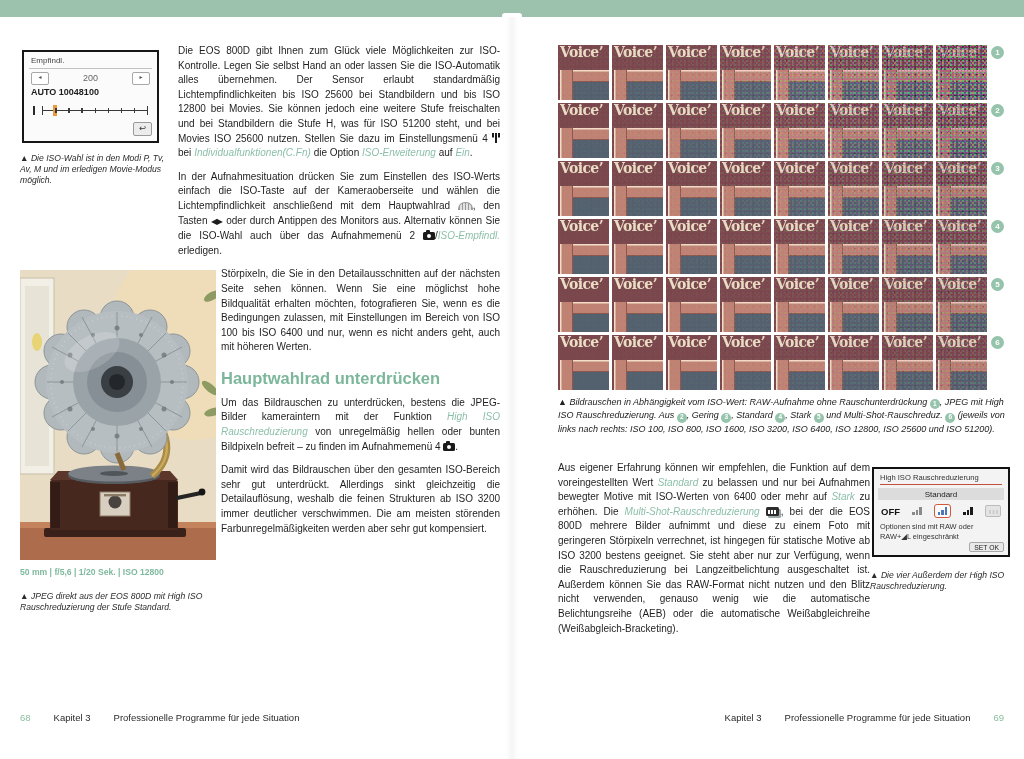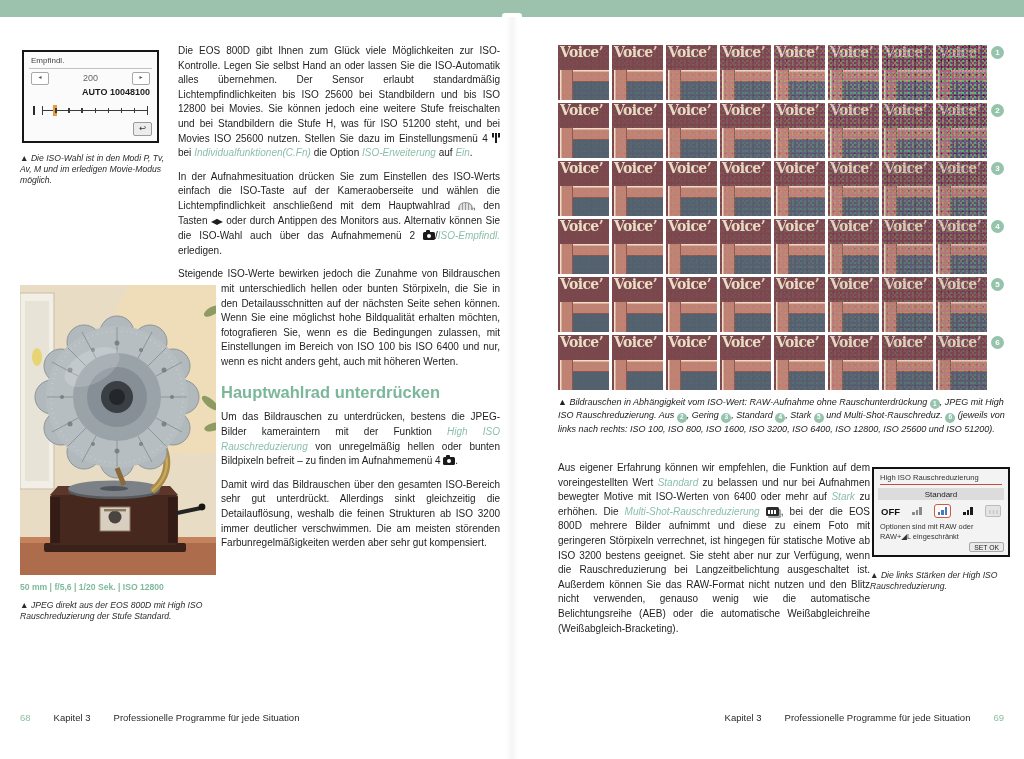--- a/index.html
+++ b/index.html
@@ -9,42 +9,42 @@
   .topbar-notch{position:absolute;left:502px;top:13px;width:20px;height:4px;background:#fff;border-radius:3px 3px 0 0}
   .gutter{position:absolute;left:506px;top:17px;width:12px;bottom:0;background:linear-gradient(90deg,rgba(0,0,0,0),rgba(0,0,0,.04),rgba(0,0,0,0))}
 
   
   .iso-screen{position:absolute;left:22px;top:50px;width:133px;height:89px;border:2px solid #161616;background:#fbfbfb}
   .screen-title{position:absolute;left:7px;top:4px;font-size:8px;color:#444}
   .screen-hr{position:absolute;left:5px;right:5px;top:16px;border-top:1px solid #c2c2c2}
   .nav-row{position:absolute;left:7px;right:7px;top:20px;height:12px;display:flex;justify-content:space-between;align-items:center}
   .nav-btn{width:16px;height:11px;border:1px solid #a8a8a8;border-radius:2px;background:#fff;font-size:6px;line-height:9px;text-align:center;color:#555}
   .nav-val{font-size:9px;color:#666}
-  .range-row{position:absolute;left:7px;right:7px;top:35px;display:flex;justify-content:flex-end;font-size:9px;font-weight:bold;color:#1c1c1c}
+  .range-row{position:absolute;left:7px;right:7px;top:35px;display:flex;justify-content:flex-start;font-size:9px;font-weight:bold;color:#1c1c1c}
   .sl-scale{position:absolute;left:18px;right:10px;top:52px;height:14px}
   .sl-line{position:absolute;left:0;right:0;top:6px;border-top:1.4px solid #3a3a3a}
   .sl-tick{position:absolute;width:1.4px;background:#3a3a3a}
   .sl-auto{position:absolute;left:9px;top:54px;width:1.6px;height:9px;background:#2a2a2a}
   .sl-marker{position:absolute;top:1px;width:4px;height:11px;background:#e79b3c}
   .ret-btn{position:absolute;right:5px;bottom:5px;width:17px;height:12px;border:1px solid #9a9a9a;border-radius:2px;background:#ececec;font-size:8.5px;line-height:11px;text-align:center;color:#333}
 
   .caption{font-size:8.6px;line-height:11px;font-style:italic;color:#2b2b2b}
   .iso-caption{position:absolute;left:20px;top:153px;width:152px}
 
   
   .main-col{position:absolute;left:178px;top:44px;width:322px;font-size:10px;line-height:14.6px;text-align:justify;color:#1e1e1e}
   .main-col p{margin:0 0 9px 0}
   .g{color:#8bbfa9;font-style:italic}
   .keys{font-size:8px;letter-spacing:-1px}
   .section-heading{font-size:16.5px;line-height:20px;font-weight:bold;color:#7cb79c;margin:13px 0 8px;text-align:left}
 
   .photo-float{float:left;width:192px;margin:3px 9px 2px -158px}
   .photo-box{width:196px;height:290px;overflow:hidden;display:block}
   .photo-meta{margin-top:5px;font-size:8.6px;font-weight:bold;color:#7fb99e;font-style:normal}
-  .photo-cap{margin-top:5px;text-align:left}
+  .photo-cap{margin-top:11px;text-align:left}
 
   .footer{position:absolute;top:712px;font-size:9.5px;color:#2a2a2a;display:flex;gap:23px;align-items:baseline;white-space:nowrap}
   .footer-left{left:20px}.footer-right{right:20px}
   .footer .pg{color:#8bbf9f}
   .footer .chap{font-weight:normal}
 
   
   .grid-wrap{position:absolute;left:558px;top:45px;width:452px;height:345px}
   .voice-grid{position:absolute;left:0;top:0;width:429px;display:grid;grid-template-columns:repeat(8,51px);grid-auto-rows:55px;gap:3px}
   .vcell{position:relative;background:#7a474c;overflow:hidden}
@@ -136,21 +136,21 @@
       <div class="sl-tick" style="left: 87.5%; top: 4px; height: 5px;"></div>
       <div class="sl-tick" style="left: 100%; top: 2px; height: 9px;"></div>
     </div>
   <div class="ret-btn">↩</div>
 </div>
 <div class="caption iso-caption">▲  Die ISO-Wahl ist in den Modi P, Tv, Av, M und im erledigen Movie-Modus möglich.</div>
 
 <div class="main-col">
   <p><span>Die EOS 800D gibt Ihnen zum Glück viele Möglichkeiten zur ISO-Kontrolle. Legen Sie selbst Hand an oder lassen Sie die ISO-Automatik alles übernehmen. Der Sensor erlaubt standardmäßig Lichtempfindlichkeiten bis ISO 25600 bei Standbildern und bis ISO 12800 bei Movies. Sie können jedoch eine weitere Stufe freischalten und bei Standbildern die Stufe H, was für ISO 51200 steht, und bei Movies ISO 25600 nutzen. Stellen Sie dazu im Einstellungsmenü 4 </span><span class="icon icon-wrench"></span><span> bei </span><span class="g">Individualfunktionen(C.Fn)</span><span> die Option </span><span class="g">ISO-Erweiterung</span><span> auf </span><span class="g">Ein</span><span>.</span></p>
   <p><span>In der Aufnahmesituation drücken Sie zum Einstellen des ISO-Werts einfach die ISO-Taste auf der Kameraoberseite und wählen die Lichtempfindlichkeit anschließend mit dem Hauptwahlrad </span><span class="icon icon-dial"></span><span>, den Tasten </span><span class="keys">◀▶</span><span> oder durch Antippen des Monitors aus. Alternativ können Sie die ISO-Wahl auch über das Aufnahmemenü 2 </span><span class="icon icon-camera"></span><span>/</span><span class="g">ISO-Empfindl.</span><span> erledigen.</span></p>
-  <p><span><span>Steigende ISO-Werte bewirken jedoch die Zunahme von Bildrauschen mit unterschiedlich hellen oder bunten </span></span><span class="photo-float">
+  <p><span class="photo-float">
         <svg class="photo-box" viewBox="0 0 196 290">
       <rect width="196" height="290" fill="#e9dcc4"></rect>
       <ellipse cx="172" cy="70" rx="85" ry="100" fill="#f3dfae" opacity=".55"></ellipse>
       <rect x="0" y="8" width="34" height="196" fill="#f2efe6" stroke="#c9bda6"></rect>
       <rect x="5" y="16" width="24" height="180" fill="#e7e3d6"></rect>
       <ellipse cx="17" cy="72" rx="5" ry="9" fill="#e8d26a" opacity=".9"></ellipse>
       <g fill="#7d9055" opacity=".85">
         <ellipse cx="192" cy="26" rx="9" ry="4" transform="rotate(-30 192 26)"></ellipse>
         <ellipse cx="190" cy="118" rx="10" ry="4" transform="rotate(40 190 118)"></ellipse>
         <ellipse cx="193" cy="142" rx="9" ry="4" transform="rotate(-15 193 142)"></ellipse>
@@ -623,19 +623,19 @@
     <span class="bars dark">
         <i></i>
         <i></i>
         <i></i>
       </span>
     <span class="ms-nr"></span>
   </div>
   <div class="ms-note">Optionen sind mit RAW oder RAW+◢L eingeschränkt</div>
   <div class="ms-setok">SET  OK</div>
 </div>
-<div class="caption menu-caption">▲  Die links Stärken der High ISO Rauschreduzierung.</div>
+<div class="caption menu-caption">▲  Die vier Außerdem der High ISO Rauschreduzierung.</div>
 
 <div class="footer footer-right">
   <span class="chap">Kapitel 3</span>
   <span>Professionelle Programme für jede Situation</span>
   <span class="pg">69</span>
 </div>
 
 </body></html>

